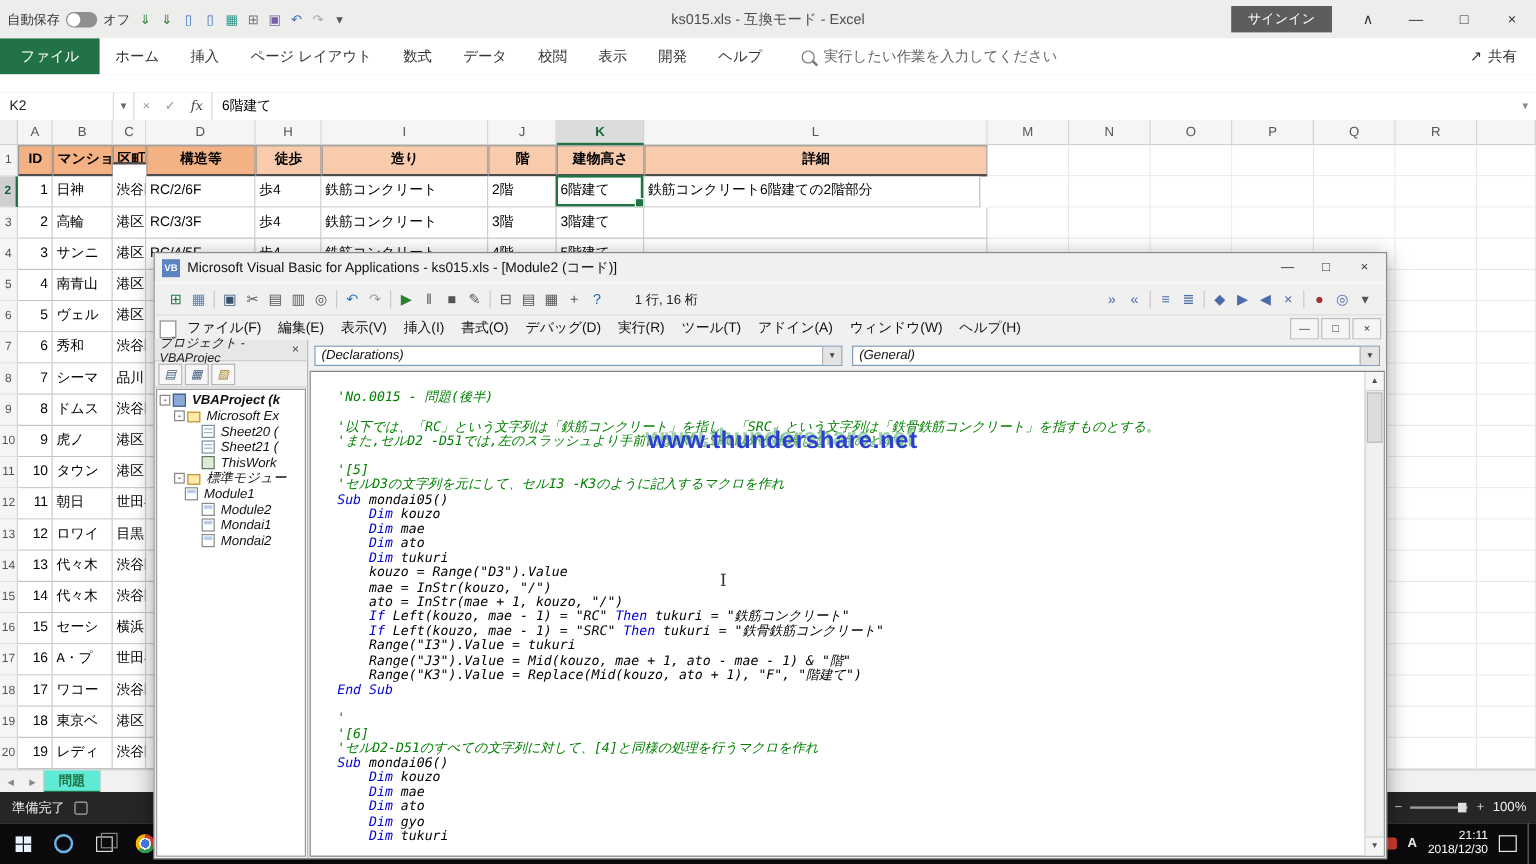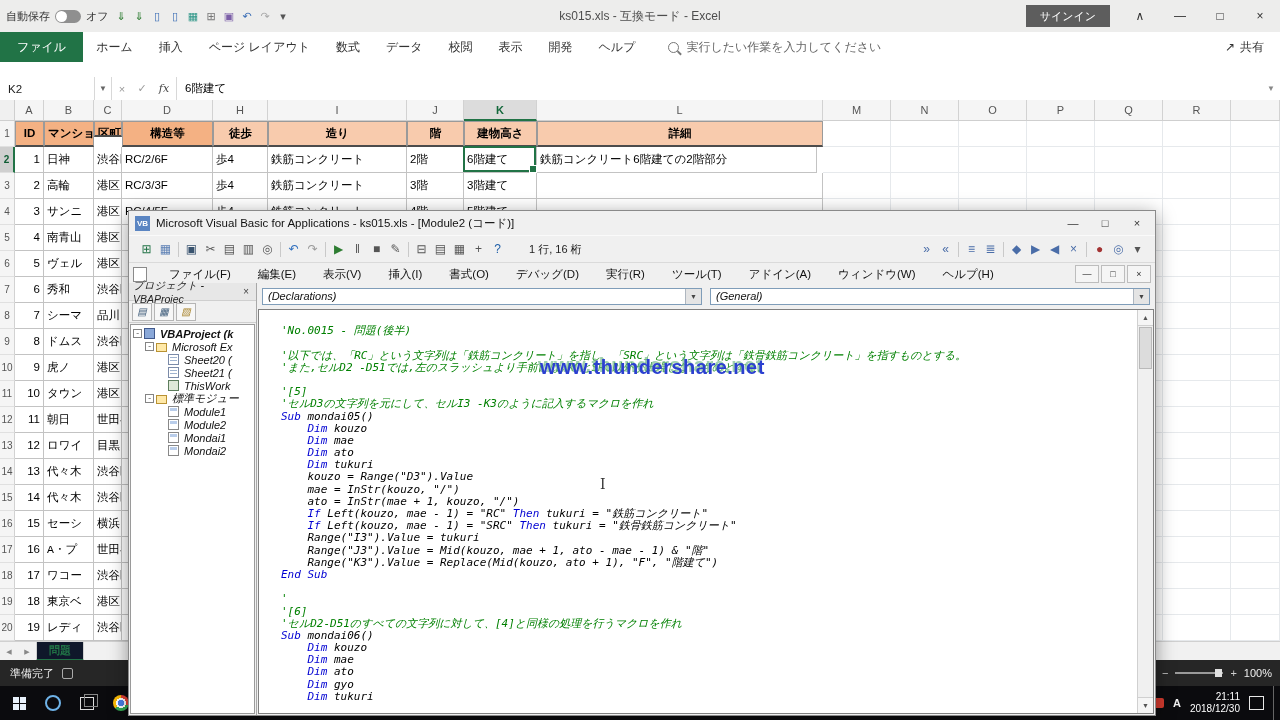--- a/index.html
+++ b/index.html
@@ -45,21 +45,21 @@
   .warm{background:#f4b183;}
   .soft{background:#f8cbad;}
   .g-used{background:#fff;border-right:1px solid #c3c3c3;border-bottom:1px solid #c3c3c3;}
   .g-empty{background:#fff;border-right:1px solid #e6e9ec;border-bottom:1px solid #e6e9ec;}
   .num{text-align:right;}
   .g-selection{position:absolute;border:2px solid #217346;box-sizing:border-box;pointer-events:none;}
   .g-handle{position:absolute;right:-3px;bottom:-3px;width:6px;height:6px;background:#217346;border:1px solid #fff;}
   
   #sheetstrip{position:absolute;left:0;top:641px;width:1280px;height:19px;background:#f1f1f1;border-top:1px solid #d0d0d0;display:flex;align-items:stretch;font-size:11px;}
   .navarr{width:18px;display:flex;align-items:center;justify-content:center;font-size:7px;color:#888;}
-  #sheettab{background:#0f172a;border-right:1px solid #d0d0d0;border-left:1px solid #d0d0d0;border-bottom:2px solid #217346;color:#217346;font-weight:bold;padding:0 12px;display:flex;align-items:center;}
+  #sheettab{background:#5eead4;border-right:1px solid #d0d0d0;border-left:1px solid #d0d0d0;border-bottom:2px solid #217346;color:#217346;font-weight:bold;padding:0 12px;display:flex;align-items:center;}
   
   #statusbar{position:absolute;left:0;top:660px;width:1280px;height:26px;background:#262626;color:#eee;font-size:11px;}
   #status-left{position:absolute;left:10px;top:0;height:26px;display:flex;align-items:center;gap:8px;}
   .rec-ic{width:9px;height:9px;border:1.5px solid #aaa;border-radius:2px;}
   #status-right{position:absolute;right:8px;top:0;height:26px;display:flex;align-items:center;gap:7px;}
   .view-ic{color:#cfcfcf;font-size:10px;}
   .zoom-track{width:48px;height:2px;background:#9a9a9a;position:relative;}
   .zoom-thumb{position:absolute;left:40px;top:-3px;width:7px;height:8px;background:#e0e0e0;}
   .zoom-sign{color:#cfcfcf;font-size:11px;}
   
@@ -87,21 +87,21 @@
   #vba-titlebar{height:24px;display:flex;align-items:center;padding:0 3px 0 6px;font-size:11.5px;color:#111;}
   .vico{width:15px;height:15px;background:#5a85c2;color:#fff;font-size:8px;font-weight:bold;display:flex;align-items:center;justify-content:center;flex:none;}
   #vba-title-text{flex:1;margin-left:6px;white-space:nowrap;overflow:hidden;}
   .vbtn{width:30px;height:20px;display:flex;align-items:center;justify-content:center;font-size:11px;color:#333;margin-left:2px;}
   #vba-toolbar{height:26px;display:flex;align-items:center;padding:0 8px;background:#f0f0f0;border-top:1px solid #fafafa;border-bottom:1px solid #dadada;}
   .tb-icon{width:19px;height:18px;display:flex;align-items:center;justify-content:center;font-size:12px;color:#4a4a4a;flex:none;}
   .tb-sep{width:1px;height:15px;background:#c9c9c9;margin:0 3px;flex:none;}
   #vba-indicator{font-size:11px;color:#222;margin:0 22px;white-space:nowrap;}
   #vba-toolbar .spacer{flex:1;}
   #vba-menubar{height:22px;display:flex;align-items:center;padding:0 4px;background:#f0f0f0;border-bottom:1px solid #cfcfcf;font-size:11.5px;}
-  .vmenu{padding:0 7px;line-height:22px;color:#111;white-space:nowrap;margin-left:13px;}
+  .vmenu{padding:0 7px;line-height:22px;color:#111;white-space:nowrap;}
   #vba-menubar .spacer{flex:1;}
   .child-btn{width:22px;height:16px;border:1px solid #bdbdbd;background:#f5f5f5;display:flex;align-items:center;justify-content:center;font-size:9px;color:#333;margin-left:2px;}
   .mod-ic{width:12px;height:13px;background:#fff;border:1px solid #8a8a8a;flex:none;margin-right:2px;}
   #vba-body{position:absolute;left:0;top:72px;right:0;bottom:0;display:flex;font-style:italic;}
   #vproj{width:127px;border-right:1px solid #a8a8a8;display:flex;flex-direction:column;background:#f0f0f0;flex:none;}
   #vproj-head{height:17px;display:flex;align-items:center;font-size:10.5px;padding:0 4px;background:#e7e7e7;border-bottom:1px solid #cfcfcf;color:#222;}
   #vproj-head .x{margin-left:auto;font-size:10px;color:#444;width:14px;text-align:center;}
   #vproj-tools{height:21px;display:flex;align-items:center;gap:2px;padding:0 3px;border-bottom:1px solid #cfcfcf;}
   #vproj-tools .tb-icon{width:18px;height:16px;border:1px solid #b5b5b5;background:#f7f7f7;font-size:10px;}
   #project-tree{flex:1;background:#fff;border:1px solid #9a9a9a;margin:1px;padding-top:2px;overflow:hidden;font-size:11px;}
@@ -732,21 +732,21 @@
             <div class="titem lvl2" style="padding-left: 26px;">
               <div class="tg-sp"></div>
               <div class="ti workbook-icon"></div>
               <div class="tlabel">ThisWork</div>
             </div>
             <div class="titem lvl1" style="padding-left: 14px;">
               <div class="tg">-</div>
               <div class="ti folder-icon"></div>
               <div class="tlabel">標準モジュー</div>
             </div>
-            <div class="titem lvl2" style="padding-left: 26px;">
+            <div class="titem lvl2" style="padding-left: 12px;">
               <div class="tg-sp"></div>
               <div class="ti module-icon"></div>
               <div class="tlabel">Module1</div>
             </div>
             <div class="titem lvl2" style="padding-left: 26px;">
               <div class="tg-sp"></div>
               <div class="ti module-icon"></div>
               <div class="tlabel">Module2</div>
             </div>
             <div class="titem lvl2" style="padding-left: 26px;">

